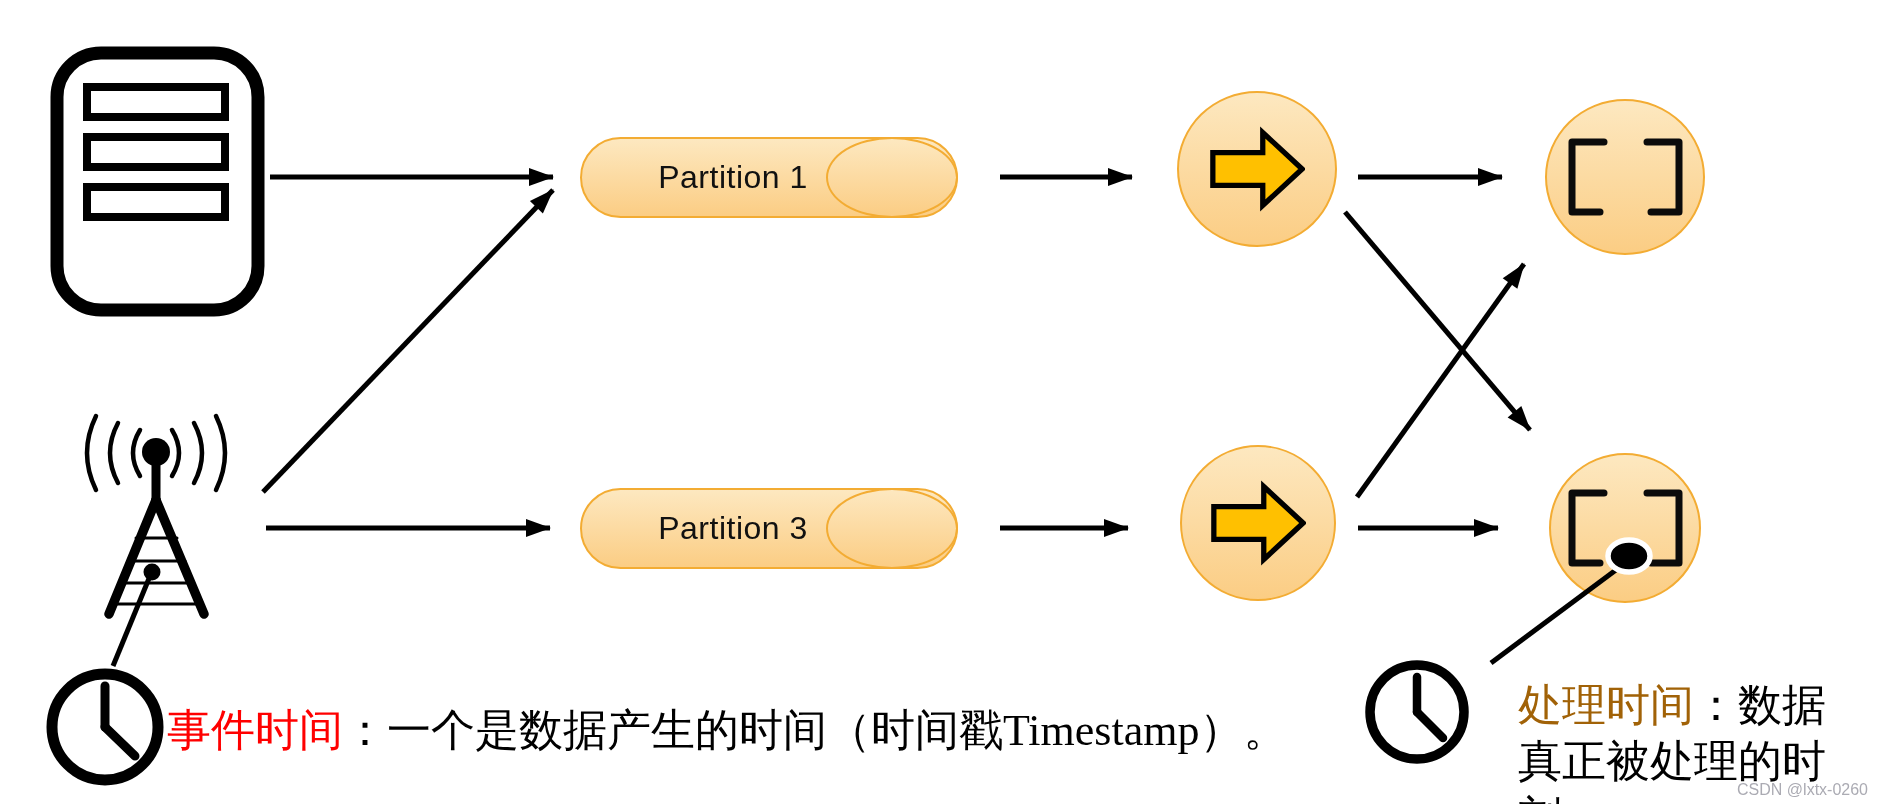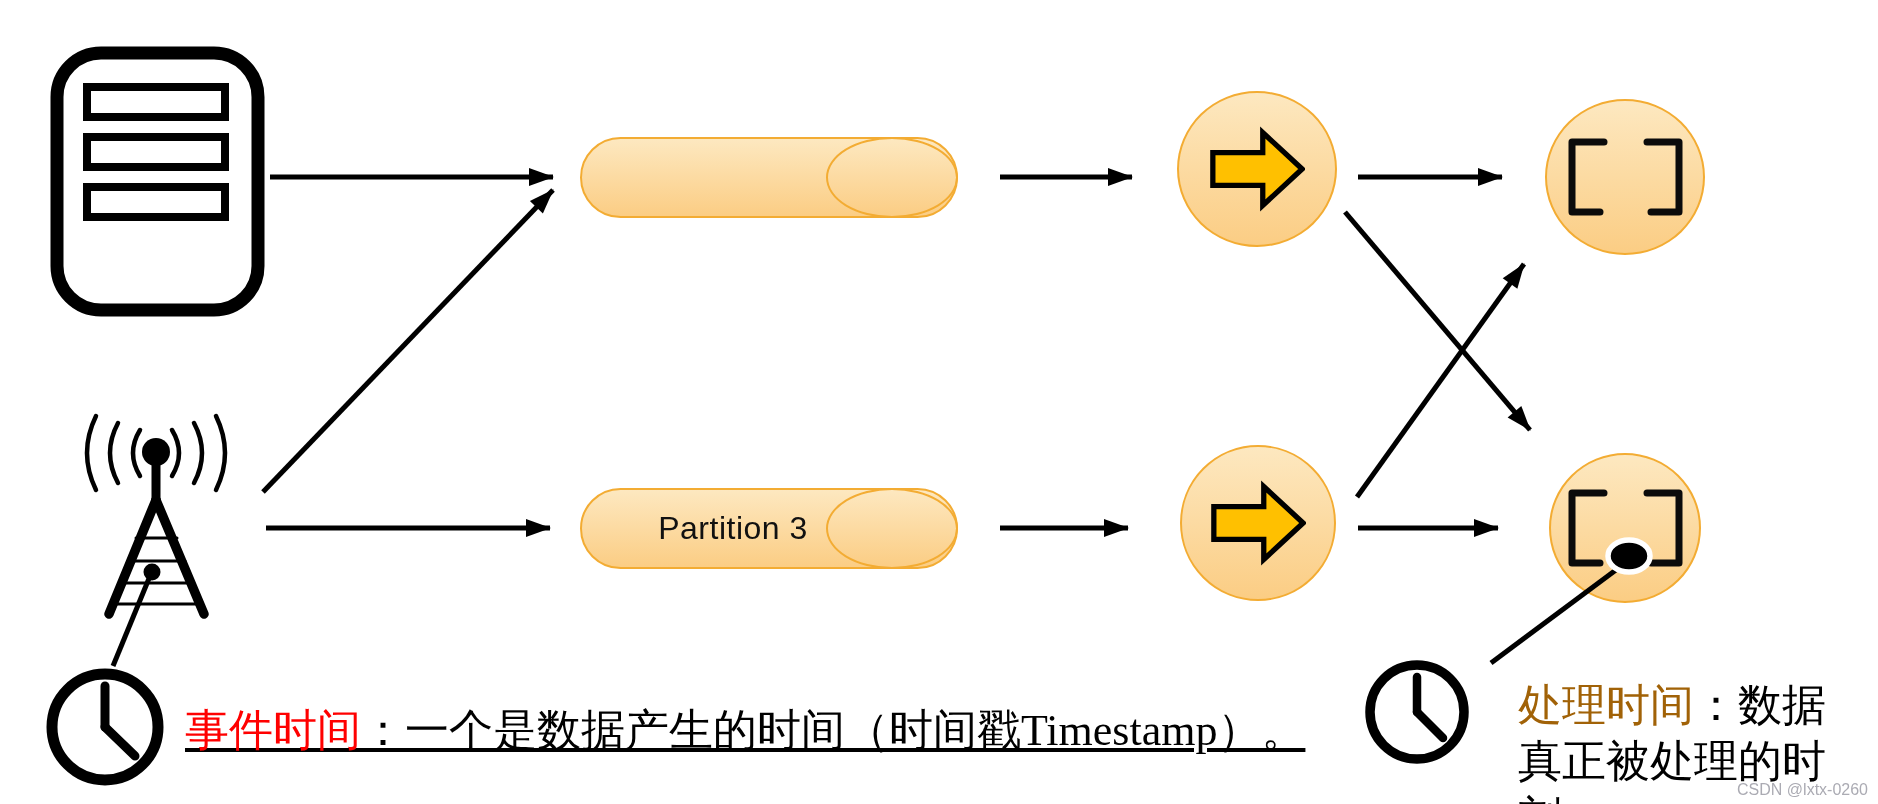--- a/index.html
+++ b/index.html
@@ -41,20 +41,21 @@
     position:absolute;right:10px;bottom:5px;font-size:16px;color:#ABABB3;
     font-family:"Liberation Sans",sans-serif;
   }
 </style>
 </head>
 <body>
 
 <div id="stage">
 
   <div class="bubble pill" style="left:580px;top:137px;width:378px;height:81px;">
+    <span class="label">Partition 1</span>
     <div class="endcap"></div>
   </div>
 
   <div class="bubble pill" style="left:580px;top:488px;width:378px;height:81px;">
     <span class="label">Partition 3</span>
     <div class="endcap"></div>
   </div>
 
   <div class="bubble circle" style="left:1177px;top:91px;width:160px;height:156px;">
     <svg width="96" height="96" viewBox="0 0 100 100">
@@ -75,21 +76,21 @@
     </svg>
   </div>
 
   <div class="bubble circle" style="left:1549px;top:453px;width:152px;height:150px;">
     <svg width="117" height="78" viewBox="0 0 117 78">
       <path d="M37,4 L5,4 L5,74 L33,74" fill="none" stroke="#0b0b0b" stroke-width="7" stroke-linecap="round" stroke-linejoin="round"></path>
       <path d="M80,4 L112,4 L112,74 L84,74" fill="none" stroke="#0b0b0b" stroke-width="7" stroke-linecap="round" stroke-linejoin="round"></path>
     </svg>
   </div>
 
-  <div class="caption" style="left:185px;top:701px;text-decoration:underline;">
+  <div class="caption" style="left:167px;top:701px;">
     <span class="term">事件时间</span><span>：</span><span>一个是数据产生的时间（时间戳Timestamp）。</span>
   </div>
 
   <div class="caption-block" style="left:1518px;top:678px;">
     <span class="term">处理时间</span><span>：</span><span>数据真正被处理的时刻</span>
   </div>
 
   <div class="watermark">CSDN @lxtx-0260</div>
 
   <svg id="overlay" width="1878" height="804" viewBox="0 0 1878 804">

